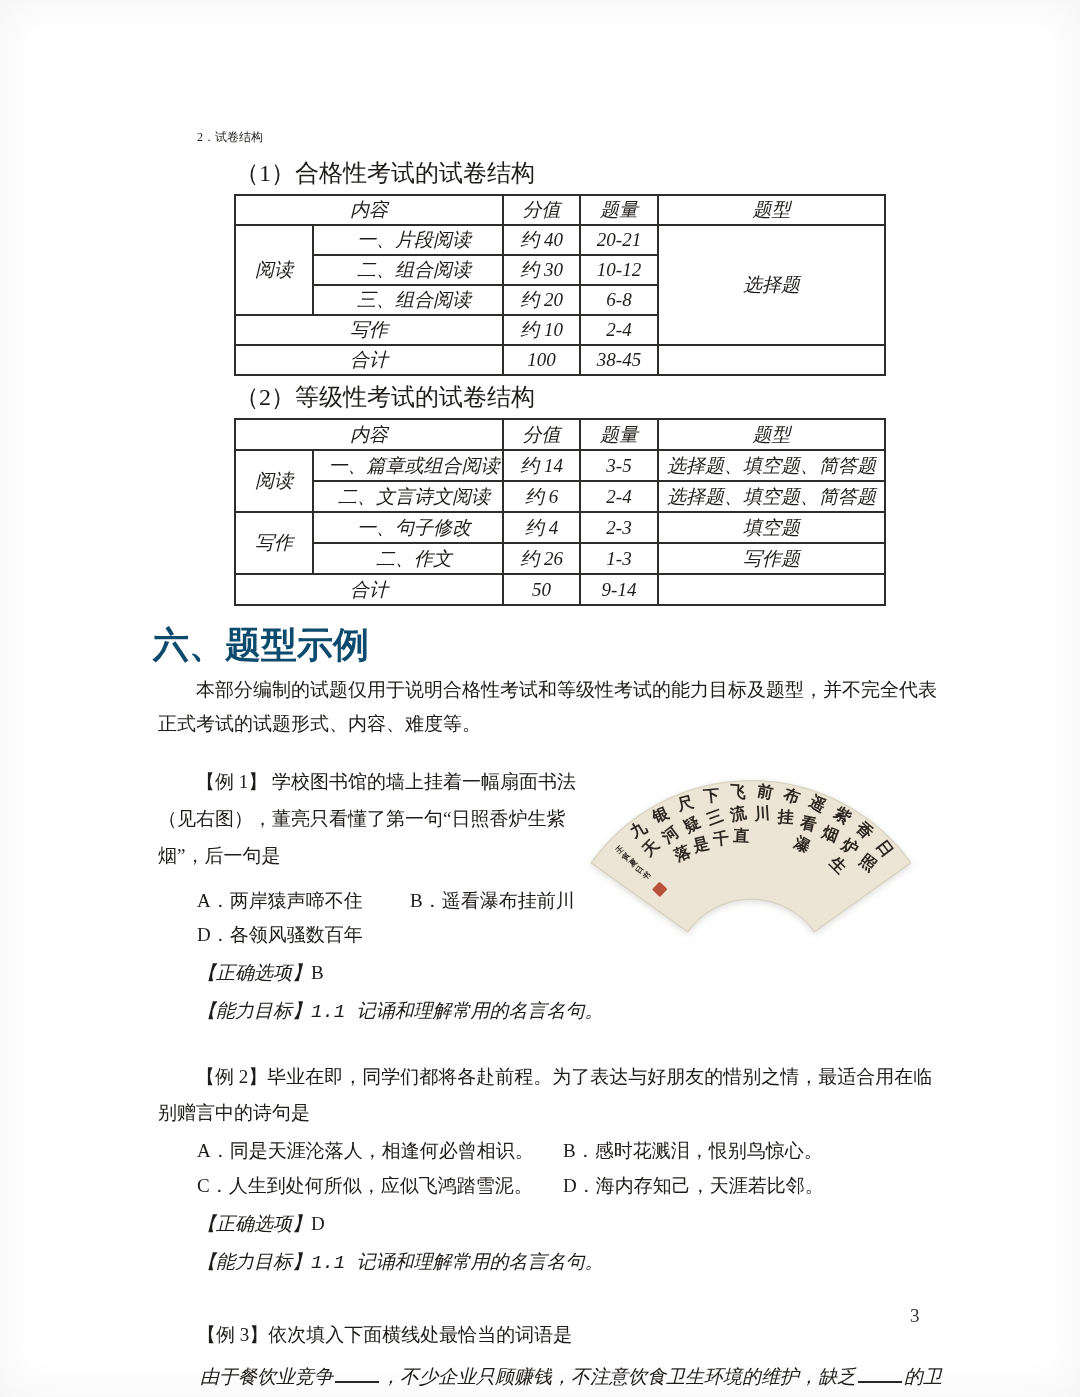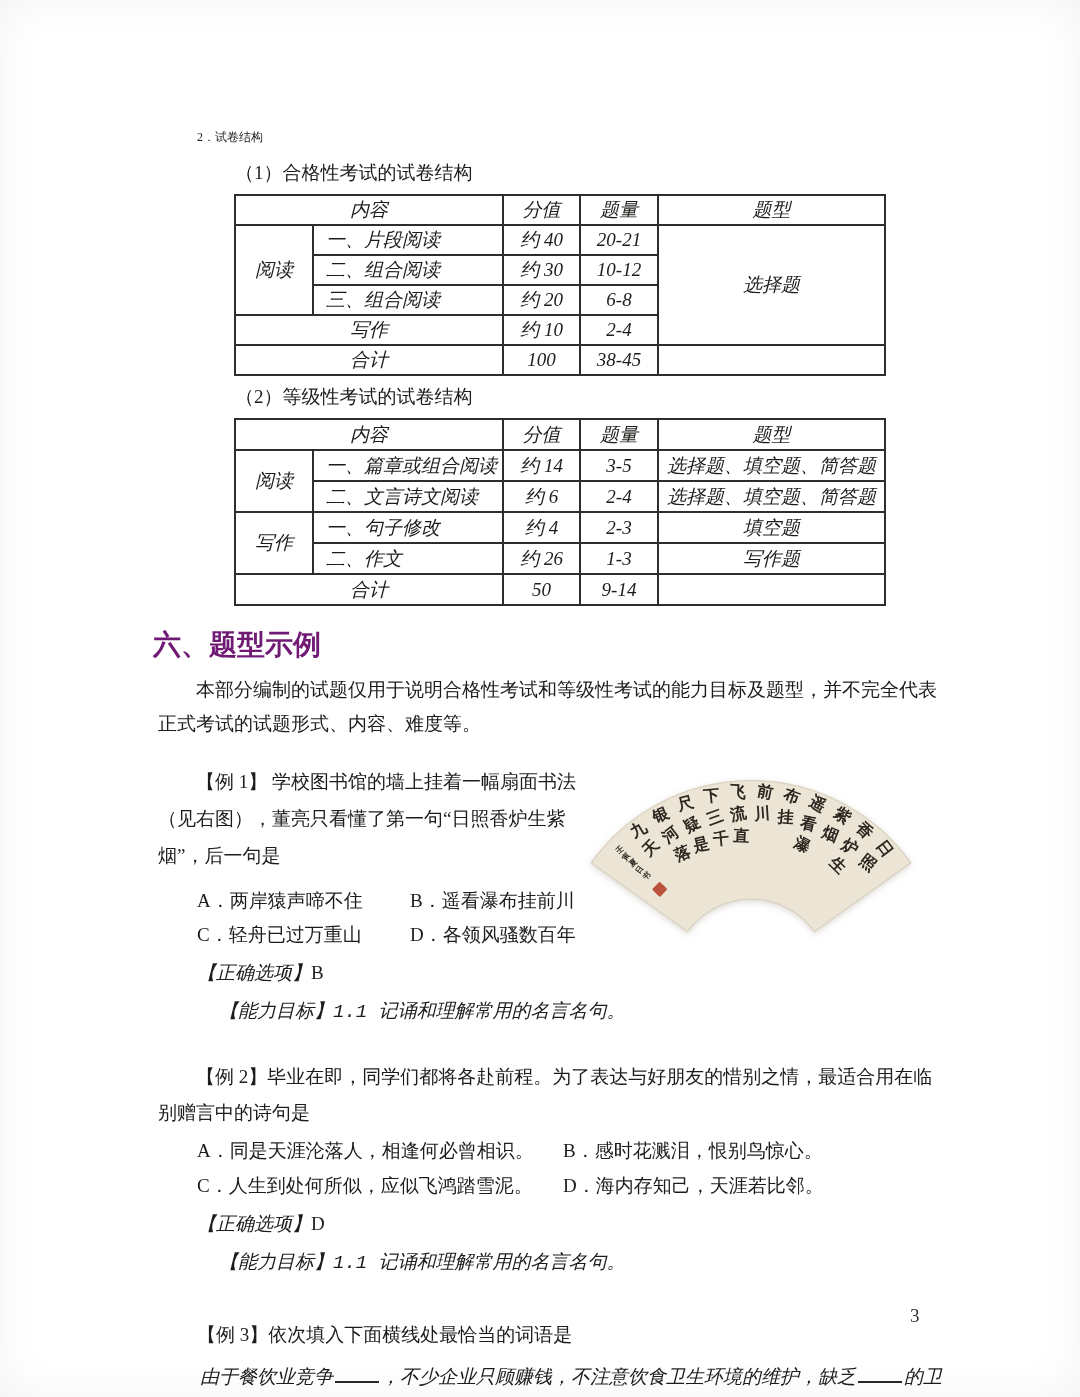--- a/index.html
+++ b/index.html
@@ -9,55 +9,55 @@
     width:1080px; height:1397px;
     background:#ffffff;
     font-family:"Liberation Serif","DejaVu Serif",serif;
     color:#1d1c1a;
     box-shadow: inset 0 0 45px rgba(0,0,0,0.05);
     overflow:hidden;
   }
   .content { position:absolute; left:158px; top:122px; width:785px; font-size:19px; }
 
   .item-number { margin-left:39px; font-size:12px; line-height:30px; }
-  .sub-title   { margin-left:77px; margin-top:7px; font-size:19px; line-height:28px; }
+  .sub-title   { margin-left:77px; margin-top:7px; font-size:24px; line-height:28px; }
 
   table.spec {
     margin-left:76px; margin-top:7px;
     border-collapse:collapse;
     width:650px;
     font-size:19px;
     table-layout:fixed;
   }
   table.spec td {
     border:2px solid #2e2d2b;
     text-align:center; vertical-align:middle;
     padding:2px 0;
     line-height:24px;
     font-style:italic;
   }
-  table.spec td.cell-left { text-align:left; padding-left:12px; }
+  table.spec td.cell-left { text-align:center; padding-left:12px; }
   #table1 td { height:30px; }
   #table2 td { height:31px; }
 
   .h-section {
     margin-left:-5px; margin-top:21px;
     font-family:"Liberation Sans","DejaVu Sans",sans-serif;
-    font-weight:bold; font-size:28px; line-height:36px; color:#701a75;
+    font-weight:bold; font-size:36px; line-height:36px; color:#0c4a6e;
   }
   .intro { margin-top:10px; line-height:34px; text-indent:38px; }
 
   .example { position:relative; }
   .ex1 { margin-top:22px; }
   .ex1 .q { width:430px; line-height:37px; text-indent:38px; }
   .opts-grid { margin-left:39px; display:grid; line-height:34px; }
   .opts1 { width:436px; grid-template-columns:213px 1fr; margin-top:10px; }
   .opts2 { grid-template-columns:366px 1fr; row-gap:1px; margin-top:3px; }
   .ans-line  { margin-left:39px; margin-top:5px; line-height:32px; }
-  .abil-line { margin-left:61px; margin-top:6px; line-height:32px; }
+  .abil-line { margin-left:39px; margin-top:6px; line-height:32px; }
   .kaiti { font-style:italic;font-family:Liberation Mono, monospace; }
 
   .fan-wrap { position:absolute; left:428px; top:2px; width:330px; height:175px;
               filter:drop-shadow(0 2px 3px rgba(120,110,90,.25)); }
   .fan-wrap svg { display:block; }
 
   .ex2 { margin-top:31px; }
   .ex2 .q { line-height:36px; text-indent:38px; }
 
   .ex3 { margin-top:40px; }
@@ -179,21 +179,20 @@
       </table>
 
     <div class="h-section">六、题型示例</div>
     <p class="intro">本部分编制的试题仅用于说明合格性考试和等级性考试的能力目标及题型，并不完全代表正式考试的试题形式、内容、难度等。</p>
 
     <div class="example ex1">
       <div class="q">【例 1】 学校图书馆的墙上挂着一幅扇面书法（见右图），董亮只看懂了第一句“日照香炉生紫烟”，后一句是</div>
       <div class="opts-grid opts1">
         <span>A．两岸猿声啼不住</span>
         <span>B．遥看瀑布挂前川</span>
-        <span>C．轻舟已过万重山</span>
         <span>D．各领风骚数百年</span>
       </div>
       <div class="ans-line">
         <span class="kaiti">【正确选项】</span><span>B</span>
       </div>
       <div class="abil-line kaiti">
         <span>【能力目标】</span><span>1.1 记诵和理解常用的名言名句。</span>
       </div>
 
       <div class="fan-wrap">

